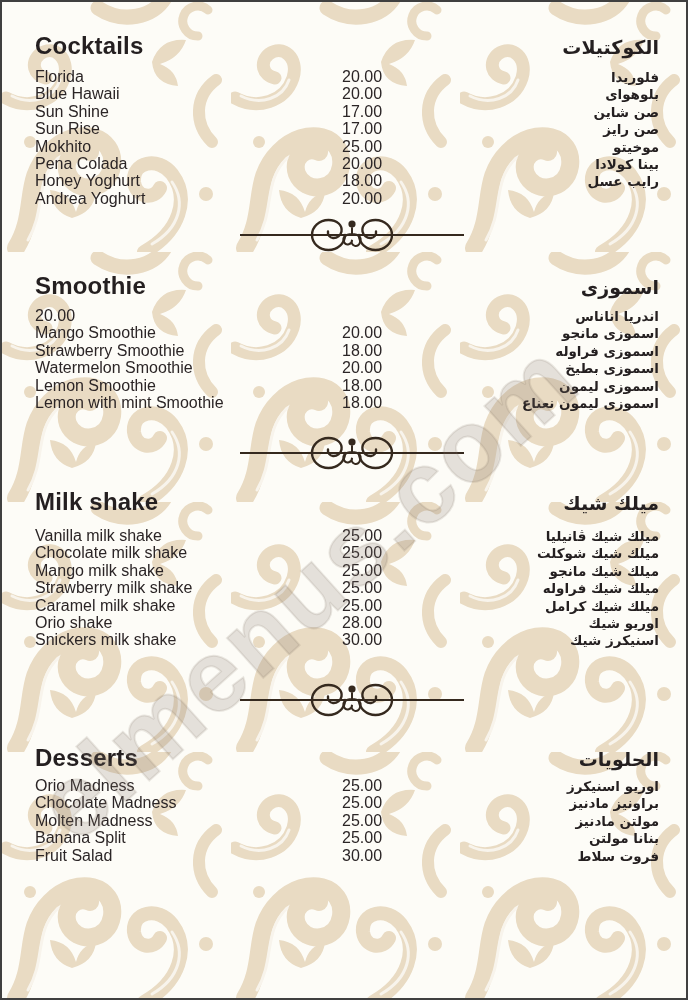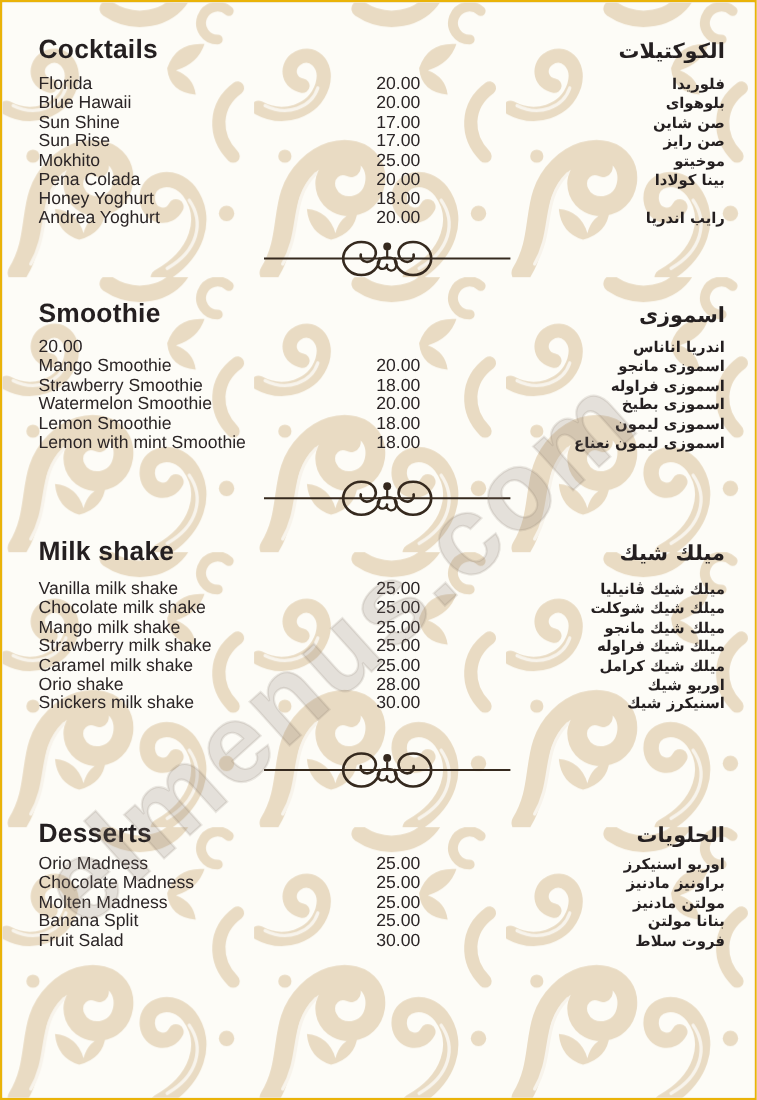--- a/index.html
+++ b/index.html
@@ -7,23 +7,23 @@
   body{
     width:688px;height:1000px;
     font-family:"Liberation Sans",sans-serif;
     background:#fdfcf7;
     overflow:hidden;
   }
   .page{
     position:relative;
     width:688px;height:1000px;
     box-sizing:border-box;
-    border:2px solid #eab308;
+    border:2px solid #404040;
     overflow:hidden;
-    background:#e5e5e5;
+    background:#fde047;
   }
   .bg{position:absolute;left:0;top:0;z-index:0;}
   .watermark{
     position:absolute;left:12px;top:775px;z-index:3;
     transform-origin:0 0;transform:rotate(-42deg);
     font-size:102px;font-weight:700;letter-spacing:3px;
     color:rgba(128,117,104,0.20);
     -webkit-text-stroke:2px rgba(118,107,95,0.14);
     white-space:nowrap;pointer-events:none;
     font-family:"Liberation Sans",sans-serif;
@@ -145,26 +145,26 @@
 
         <div class="row">
           <span class="n">Pena Colada</span>
           <span class="p">20.00</span>
           <span class="a" dir="rtl">بينا كولادا</span>
         </div>
 
         <div class="row">
           <span class="n">Honey Yoghurt</span>
           <span class="p">18.00</span>
+          <span class="a" dir="rtl">رايب عسل</span>
         </div>
 
         <div class="row">
           <span class="n">Andrea Yoghurt</span>
           <span class="p">20.00</span>
-          <span class="a" dir="rtl">رايب اندريا</span>
         </div>
       </div>
   </div>
 
   <svg class="divider" id="divider-1" width="240" height="48" viewBox="0 0 240 48" aria-hidden="true">
     <use href="#flourish-divider"></use>
   </svg>
 
   <div class="section" id="sec-smoothie">
     <div class="sec-head">

